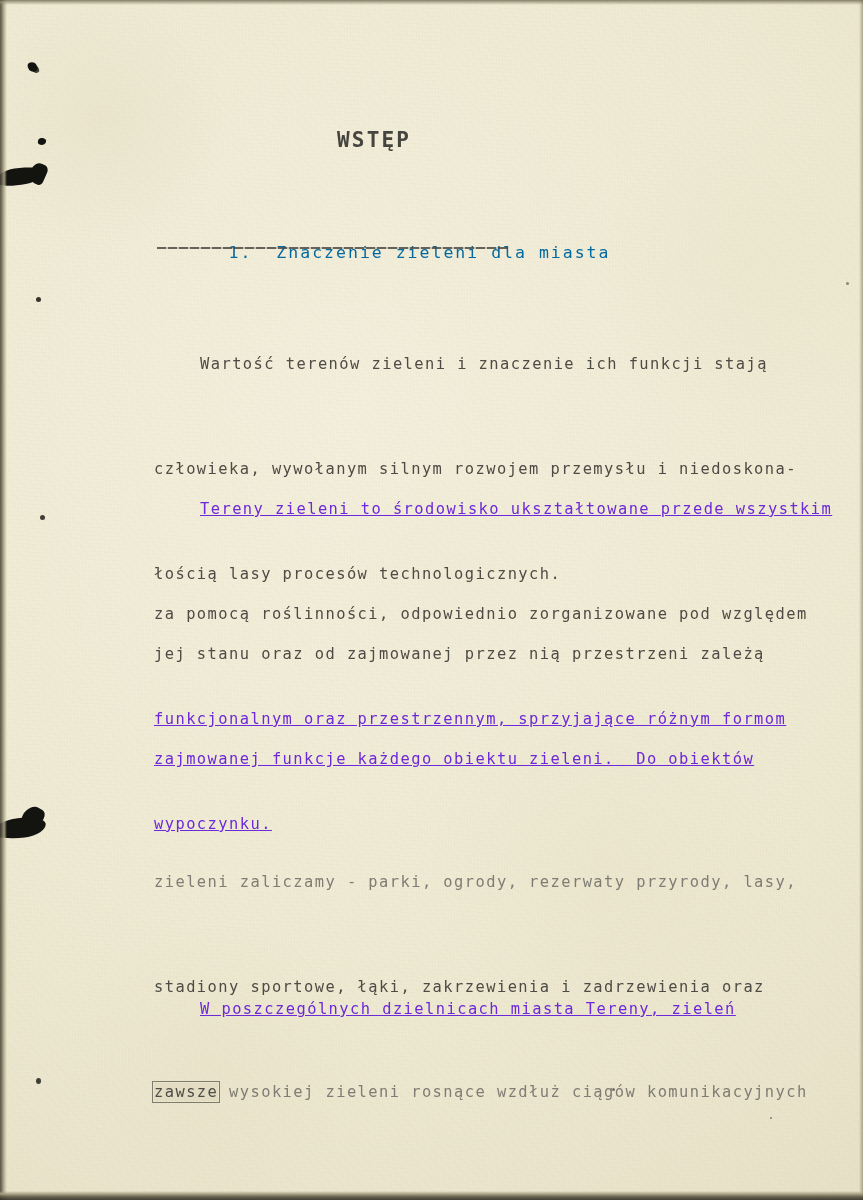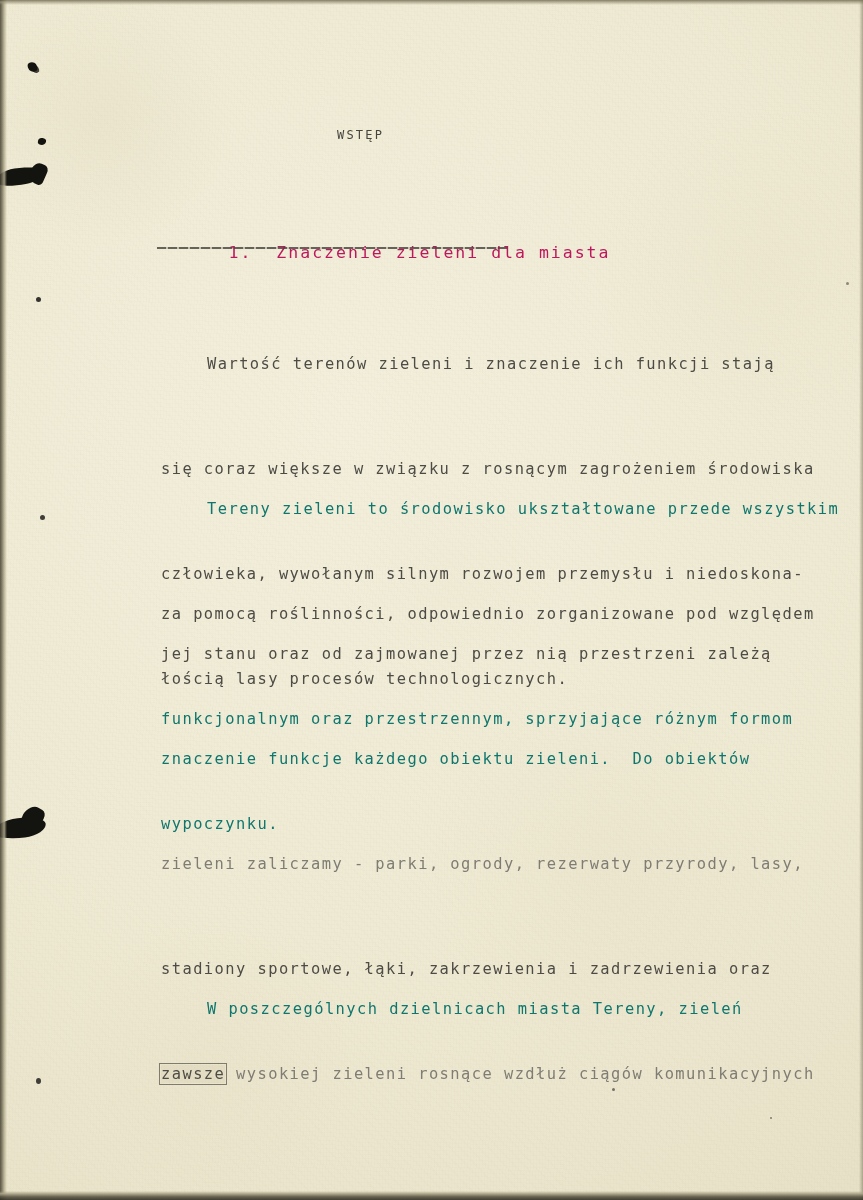--- a/index.html
+++ b/index.html
@@ -69,63 +69,64 @@
   #content {
     position: absolute;
     inset: 0;
     color: #4a4843;
   }
 
   .doc-title {
     position: absolute;
     left: 337px;
     top: 128px;
-    font-size: 12px;
+    font-size: 21px;
     letter-spacing: 2.2px;
     color: #45443e;
     white-space: pre;
+    font-weight: bold;
   }
 
   .doc-heading {
     position: absolute;
     left: 157px;
     top: 224px;
     font-size: 16.5px;
     letter-spacing: 2.0px;
-    color: #be185d;
+    color: #0369a1;
     white-space: pre;
   }
   .doc-heading .rule {
     position: absolute;
     left: 0;
     top: 23px;
     width: 351px;
     height: 2px;
     background:
       repeating-linear-gradient(90deg,
         rgba(70,68,62,.82) 0px, rgba(70,68,62,.82) 9px,
         rgba(70,68,62,.25) 9px, rgba(70,68,62,.25) 11px);
   }
 
   .para {
     position: absolute;
-    left: 161px;
+    left: 154px;
     width: 700px;
     font-size: 15.4px;
     letter-spacing: 1.45px;
     line-height: 35px;
     white-space: pre;
     color: #4d4b45;
   }
   .para .ln { display: block; }
   .para .ln.indent { padding-left: 46px; }
 
   
-  .f-1 { color: #0f766e; }
-  .f-2 { color: #7e7c74; }
+  .f-1 { color: #6d28d9; text-decoration: underline; }
+  .f-2 { color: #7e7c74; margin-top: 18px; }
 
   
   .boxed {
     outline: 1px solid rgba(90,88,80,.75);
     outline-offset: 1px;
     background: rgba(205,198,170,.22);
   }
 
   
   .blot { position: absolute; background: #131310; }
@@ -202,35 +203,34 @@
 
     <div class="doc-title">WSTĘP</div>
 
     <div class="doc-heading">
       <span>1.  Znaczenie zieleni dla miasta</span>
       <span class="rule"></span>
     </div>
 
     <div class="para" style="top:277px">
       <span class="ln indent">Wartość terenów zieleni i znaczenie ich funkcji stają</span>
-      <span class="ln">się coraz większe w związku z rosnącym zagrożeniem środowiska</span>
       <span class="ln">człowieka, wywołanym silnym rozwojem przemysłu i niedoskona-</span>
       <span class="ln">łością lasy procesów technologicznych.</span>
     </div>
 
     <div class="para" style="top:422px">
       <span class="ln indent f-1">Tereny zieleni to środowisko ukształtowane przede wszystkim</span>
       <span class="ln">za pomocą roślinności, odpowiednio zorganizowane pod względem</span>
       <span class="ln f-1">funkcjonalnym oraz przestrzennym, sprzyjające różnym formom</span>
       <span class="ln f-1">wypoczynku.</span>
     </div>
 
     <div class="para" style="top:567px">
       <span class="ln">jej stanu oraz od zajmowanej przez nią przestrzeni zależą</span>
-      <span class="ln f-1">znaczenie funkcje każdego obiektu zieleni.  Do obiektów</span>
+      <span class="ln f-1">zajmowanej funkcje każdego obiektu zieleni.  Do obiektów</span>
       <span class="ln f-2">zieleni zaliczamy - parki, ogrody, rezerwaty przyrody, lasy,</span>
       <span class="ln">stadiony sportowe, łąki, zakrzewienia i zadrzewienia oraz</span>
       <span class="ln"><span class="boxed">zawsze</span><span class="f-2"> wysokiej zieleni rosnące wzdłuż ciągów komunikacyjnych</span></span>
       
       
       
       
     </div>
 
     <div class="para" style="top:922px">

